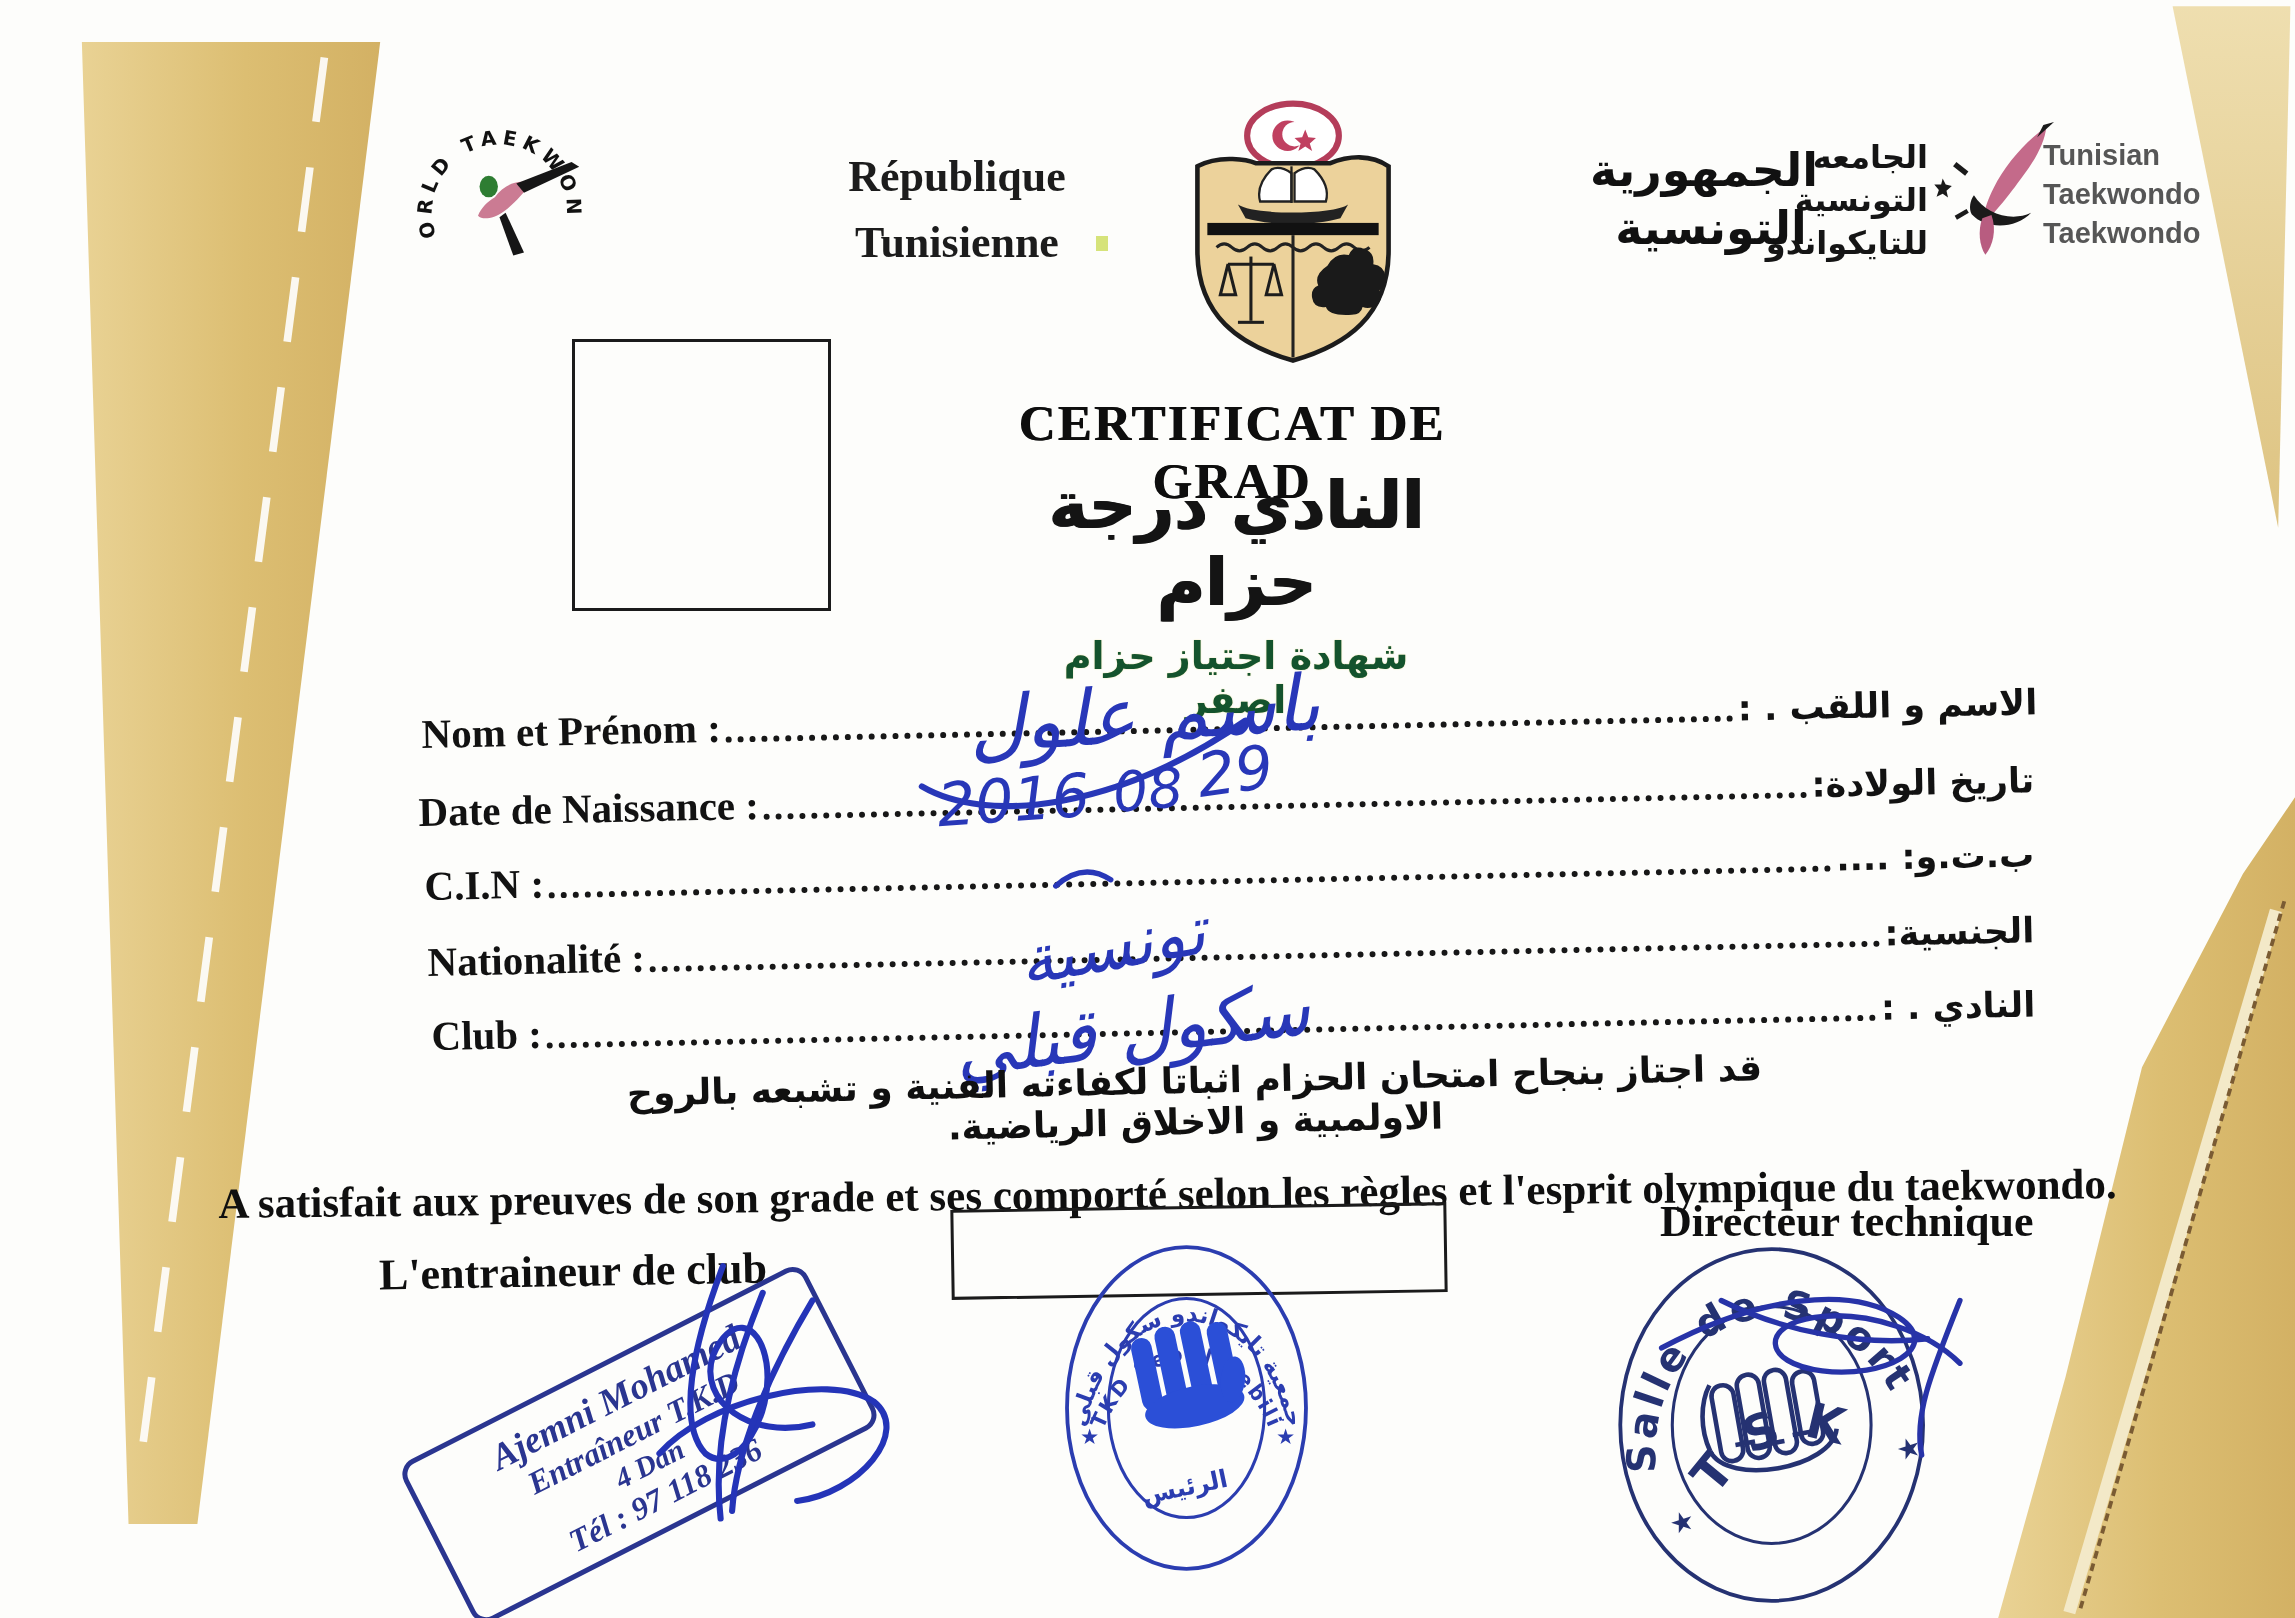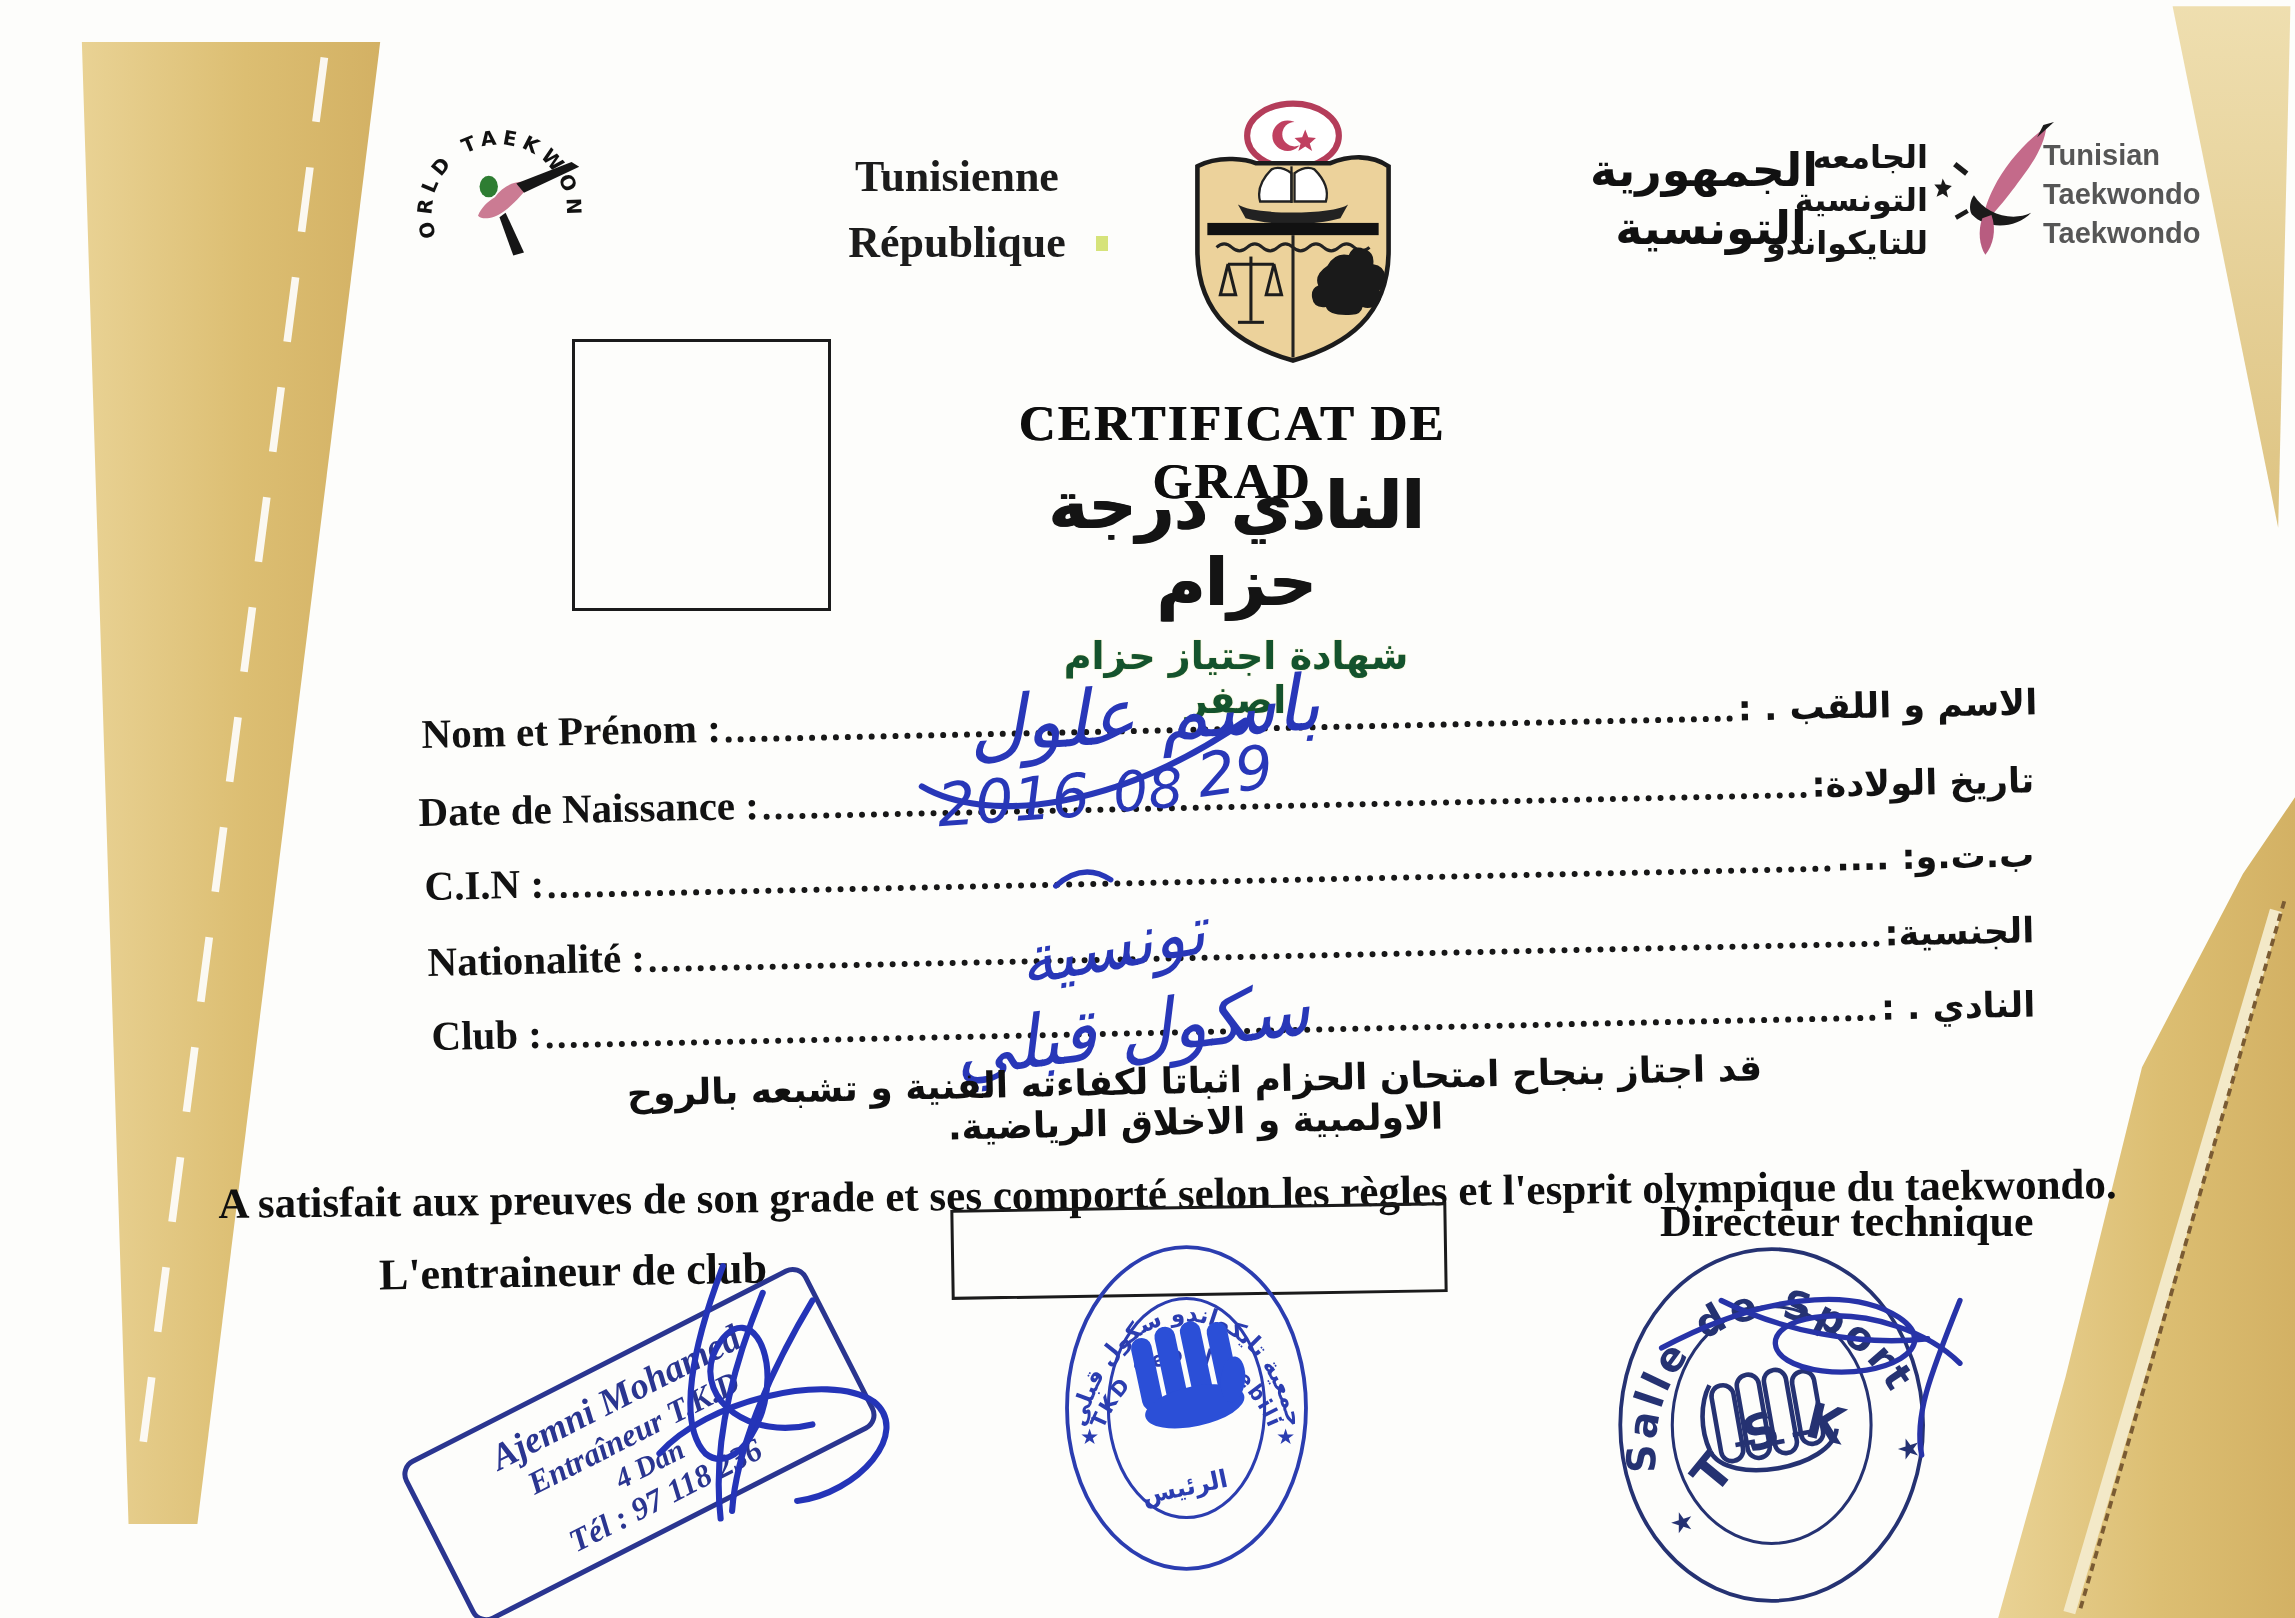--- a/index.html
+++ b/index.html
@@ -67,22 +67,22 @@
     <text font-size="26" font-weight="bold" letter-spacing="7" fill="#111">
       <textPath href="#wtArc" startOffset="50%" text-anchor="middle">WORLD TAEKWONDO</textPath>
     </text>
     <ellipse cx="104" cy="96" rx="12" ry="14" fill="#2e7d32"></ellipse>
     <path d="M112,110 C125,92 145,86 158,92 C150,104 138,118 124,128 C110,138 96,140 90,134 C94,124 102,116 112,110 Z" fill="#cb7b93"></path>
     <polygon points="140,92 212,64 222,70 150,104" fill="#161616"></polygon>
     <polygon points="126,130 150,182 136,186 118,136" fill="#161616"></polygon>
   </svg>
 
   <div class="abs center rep-text" style="left:823px;top:144px;width:268px;">
+    <div>République</div>
     <div>Tunisienne</div>
-    <div>République</div>
   </div>
   <div class="abs green-mark" style="left:1096px;top:236px;width:11.5px;height:15.3px;"></div>
 
   <svg class="abs" style="left:1163px;top:99px;" width="260" height="283" viewBox="0 0 340 370">
     <g>
       <ellipse cx="170" cy="48" rx="60" ry="42" fill="#fff" stroke="#b43d5a" stroke-width="8"></ellipse>
       <circle cx="163" cy="48" r="20" fill="#c04060"></circle>
       <circle cx="172" cy="46" r="16" fill="#fff"></circle>
       <path d="M186,40 l4,10 10,1 -8,7 3,10 -9,-6 -9,6 3,-10 -8,-7 10,-1 Z" fill="#c04060"></path>
     </g>

